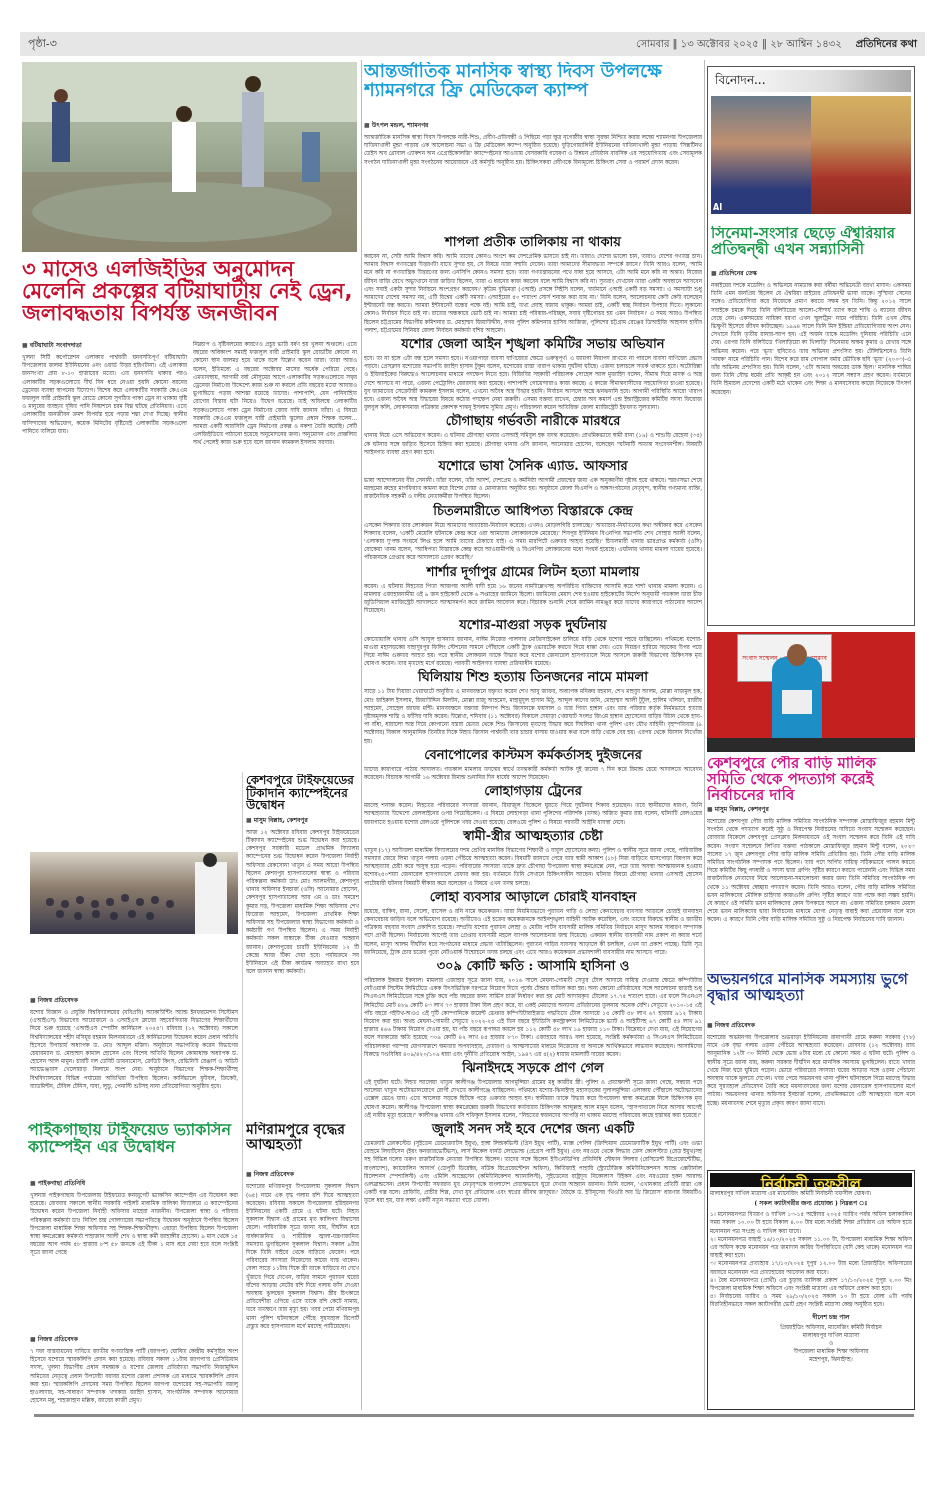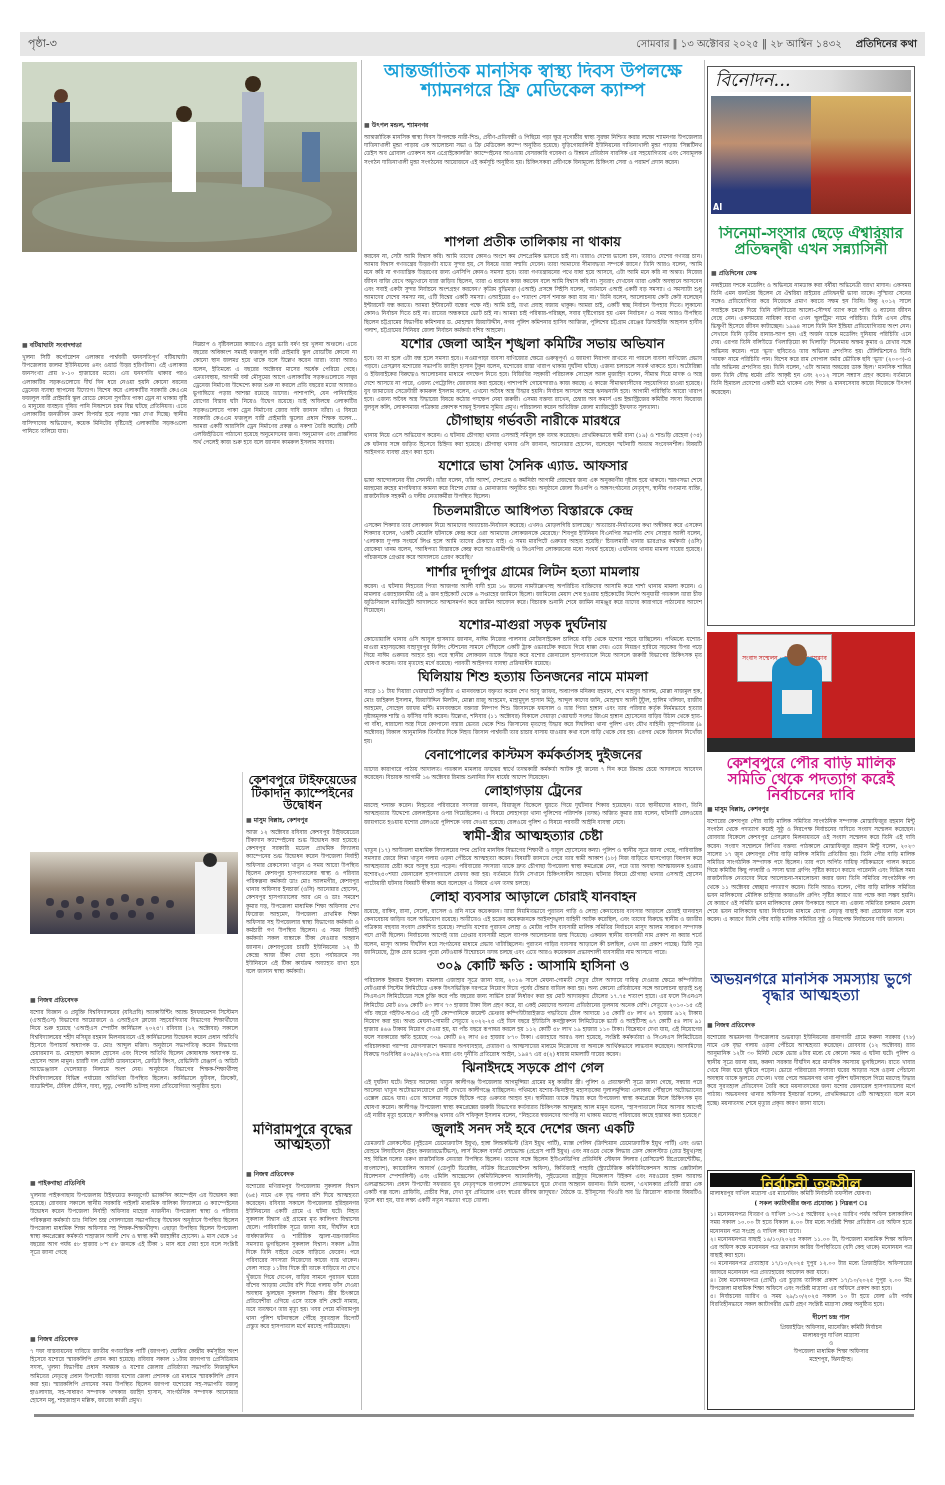--- a/index.html
+++ b/index.html
@@ -7,21 +7,21 @@
 .page{position:absolute;left:0;top:0;width:945px;height:1485px}
 .masthead{position:absolute;left:20px;top:32px;width:905px;height:24px;background:#e6e6e6;display:flex;align-items:center;justify-content:space-between;padding:0 8px}
 .mh-page{font-size:11px;color:#333}
 .mh-right{display:flex;align-items:flex-start;gap:14px}
 .mh-date{font-size:10px;color:#444}
 .mh-logo{font-family:"DejaVu Serif",serif;font-size:10px;font-weight:bold;color:#222}
 .abs{position:absolute}
 .body-text{font-size:5.6px;line-height:8.2px;color:#333;text-align:justify;overflow:hidden}
 .byline{font-size:6px;font-weight:bold;color:#222;margin:2px 0}
 .byline:before{content:"■ ";color:#555}
-.hl{font-weight:bold;text-align:center;line-height:1.05;overflow:hidden}
+.hl{font-weight:bold;line-height:1.05;overflow:hidden}
 .red{color:#c8102e}
 .blue{color:#1aa0d8}
 .green{color:#1a9a4a}
 .magenta{color:#d0168a}
 .navy{color:#1f3a8a}
 .maroon{color:#a01020}
 .sub{font-family:"DejaVu Serif",serif;font-weight:bold;font-size:13px;text-align:center;color:#111;line-height:16px;margin:2px 0}
 .photo{overflow:hidden}
 .rule{position:absolute;background:#999}
 .box{border:1px solid #555}
@@ -47,20 +47,21 @@
       <rect x="30" y="40" width="18" height="60" fill="#3a4f7a"></rect>
       <circle cx="39" cy="34" r="7" fill="#5a3a2a"></circle>
       <rect x="150" y="60" width="24" height="70" fill="#ffffff"></rect>
       <circle cx="162" cy="52" r="8" fill="#3a2a1a"></circle>
       <rect x="220" y="30" width="22" height="95" fill="#b0b8c8"></rect>
       <circle cx="231" cy="22" r="8" fill="#3a2a1a"></circle>
       <rect x="280" y="70" width="18" height="50" fill="#5a7aa0"></rect>
     </svg>
   </div>
 
+  <div class="abs hl red" style="left:22px;top:258px;width:335px;height:78px;font-size:21px;font-family:'DejaVu Sans',sans-serif">৩ মাসেও এলজিইডির অনুমোদন মেলেনি প্রকল্পের বটিয়াঘাটায় নেই ড্রেন, জলাবদ্ধতায় বিপর্যস্ত জনজীবন</div>
   <div class="abs" style="left:22px;top:338px;width:165px">
     <div class="byline">বটিয়াঘাটা সংবাদদাতা</div>
     <div class="body-text" style="height:430px">খুলনা সিটি কর্পোরেশন এলাকার পার্শ্ববর্তী ঘনবসতিপূর্ণ বটিয়াঘাটা উপজেলার জলমা ইউনিয়নের ৪নং ওয়ার্ড উত্তর হরিণটানা। এই এলাকার জনসংখ্যা প্রায় ৮-১০ হাজারের মতো। এত ঘনবসতি থাকার পরও এলাকাটির সড়কগুলোতে দীর্ঘ দিন ধরে নেওয়া হয়নি কোনো ধরনের ড্রেনেজ ব্যবস্থা স্থাপনের উদ্যোগ। বিশেষ করে এলাকাটির সরকারি কেএএম ফজলুল বারী প্রাইমারি স্কুল রোডে কোনো সুগঠিত পাকা ড্রেন না থাকায় বৃষ্টি ও মানুষের ব্যবহৃত দূষিত পানি নিষ্কাশনে চরম বিঘ্ন ঘটছে প্রতিনিয়ত। এতে এলাকাটির জনজীবন ক্রমশ বিপর্যস্ত হয়ে পড়ার শঙ্কা দেখা দিচ্ছে। স্থানীয় বাসিন্দাদের অভিযোগ, কয়েক মিনিটের বৃষ্টিতেই এলাকাটির সড়কগুলো পানিতে তলিয়ে যায়।</div>
   </div>
   <div class="abs body-text" style="left:193px;top:340px;width:164px;height:430px">নিম্নচাপ ও বৃষ্টিবলয়ের কারণেও প্রচুর ভারি বর্ষণ হয় খুলনা অঞ্চলে। এতে বছরের অধিকাংশ সময়ই ফজলুল বারী প্রাইমারি স্কুল রোডটির কোনো না কোনো স্থান জলমগ্ন হয়ে থাকে বলে উল্লেখ করেন তারা। তারা আরও বলেন, ইতিমধ্যে এ বছরের অক্টোবর মাসের অর্ধেক পেরিয়ে গেছে। এমতাবস্থায়, আগামী বর্ষা মৌসুমের আগে এলাকাটির সড়কগুলোতে সত্বর ড্রেনেজ নির্মাণের উদ্দেশ্যে কাজ শুরু না করলে প্রতি বছরের মতো আবারও ভুগান্তিতে পড়ার আশঙ্কা রয়েছে তাদের। পাশাপাশি, যেন পানিবাহিত রোগের বিস্তার ঘটা নিয়েও উদ্বেগ রয়েছে। তাই অবিলম্বে এলাকাটির সড়কগুলোতে পাকা ড্রেন নির্মাণের জোর দাবি জানান তাঁরা। এ বিষয়ে সরকারি কেএএম ফজলুল বারী প্রাইমারি স্কুলের প্রধান শিক্ষক বলেন... আমরা একটি আরসিসি ড্রেন নির্মাণের প্রকল্প ও নকশা তৈরি করেছি। সেটি এলজিইডিতে পাঠানো হয়েছে অনুমোদনের জন্য। অনুমোদন এবং প্রাক্কলিত অর্থ পেলেই কাজ শুরু হবে বলে জানান কামরুল ইসলাম সরদার।</div>
 
   <div class="abs photo" style="left:30px;top:852px;width:208px;height:82px;background:linear-gradient(180deg,#d9d4c8 0%,#8a7a6a 45%,#3a3a4a 100%)">
     <svg width="208" height="82">
       <g fill="#2a2a3a" opacity="0.8">
         <circle cx="20" cy="50" r="4"></circle>
@@ -88,20 +89,21 @@
     <div class="hl" style="font-family:'DejaVu Serif',serif;font-size:12px;color:#111;margin-bottom:3px">কেশবপুরে টাইফয়েডের টিকাদান ক্যাম্পেইনের উদ্বোধন</div>
     <div class="byline">মাসুম বিল্লাহ, কেশবপুর</div>
     <div class="body-text" style="height:320px">আজ ১২ অক্টোবর রবিবার কেশবপুর টাইফয়েডের টিকাদান ক্যাম্পেইনের শুভ উদ্বোধন করা হয়েছে। কেশবপুর সরকারি মডেল প্রাথমিক বিদ্যালয় ক্যাম্পেনের শুভ উদ্বোধন করেন উপজেলা নির্বাহী অফিসার রেকসোনা খাতুন এ সময় আরো উপস্থিত ছিলেন কেশবপুর হাসপাতালের স্বাস্থ্য ও পরিবার পরিকল্পনা কর্মকর্তা ডাঃ মোঃ আলমগীর, কেশবপুর থানার অফিসার ইনচার্জ (ওসি) আনোয়ার হোসেন, কেশবপুর হাসপাতালের আর এম ও ডাঃ সমরেশ কুমার দত্ত, উপজেলা মাধ্যমিক শিক্ষা অফিসার শেখ ফিরোজ আহমেদ, উপজেলা প্রাথমিক শিক্ষা অফিসার সহ উপজেলার স্বাস্থ্য বিভাগের কর্মকর্তা ও কর্মচারী গণ উপস্থিত ছিলেন। এ সময় নির্বাহী কর্মকর্তা সকল বাচ্চাকে টিকা নেওয়ার আহ্বান জানান। কেশবপুরের চারটি ইউনিয়নের ১২ টি কেন্দ্রে আজ টিকা দেয়া হবে। পর্যায়ক্রমে সব ইউনিয়নে এই টিকা কার্যক্রম অব্যাহত রাখা হবে বলে জানান স্বাস্থ্য কর্মকর্তা।</div>
   </div>
 
   <div class="abs" style="left:30px;top:993px;width:208px">
     <div class="byline">নিজস্ব প্রতিবেদক</div>
     <div class="body-text" style="height:120px">যশোর বিজ্ঞান ও প্রযুক্তি বিশ্ববিদ্যালয়ের (যবিপ্রবি) অ্যাকাউন্টিং অ্যান্ড ইনফরমেশন সিস্টেমস (এআইএস) বিভাগের আয়োজনে ও এআইএস ক্লাবের সহযোগিতায় বিভাগের শিক্ষার্থীদের নিয়ে শুরু হয়েছে 'এআইএস স্পোর্টস কার্নিভাল ২০২৫'। রবিবার (১২ অক্টোবর) সকালে বিশ্ববিদ্যালয়ের শহীদ মসিয়ূর রহমান মিলনায়তনে এই কার্নিভালের উদ্বোধন করেন প্রধান অতিথি হিসেবে উপাচার্য অধ্যাপক ড. মোঃ আব্দুল মজিদ। অনুষ্ঠানে সভাপতিত্ব করেন বিভাগের চেয়ারম্যান ড. মোহাম্মদ কামাল হোসেন এবং বিশেষ অতিথি ছিলেন কোষাধ্যক্ষ অধ্যাপক ড. হোসেন আল মামুন। চারটি দল ডেবিট ডায়নামোস, ক্রেডিট কিংস, রেভিনিউ রেঞ্জার্স ও অডিট অ্যাভেঞ্জারস খেলোয়াড় নিলামে অংশ নেয়। অনুষ্ঠানে বিভাগের শিক্ষক-শিক্ষার্থীসহ বিশ্ববিদ্যালয়ের বিভিন্ন পর্যায়ের অতিথিরা উপস্থিত ছিলেন। কার্নিভালে ফুটবল, ক্রিকেট, ব্যাডমিন্টন, টেবিল টেনিস, দাবা, লুডু, পেনাল্টি শুটসহ নানা প্রতিযোগিতা অনুষ্ঠিত হবে।</div>
   </div>
 
+  <div class="abs hl green" style="left:28px;top:1122px;width:212px;height:52px;font-size:16px">পাইকগাছায় টাইফয়েড ভ্যাকসিন ক্যাম্পেইন এর উদ্বোধন</div>
   <div class="abs" style="left:30px;top:1176px;width:208px">
     <div class="byline">পাইকগাছা প্রতিনিধি</div>
     <div class="body-text" style="height:98px">খুলনার পাইকগাছায় উপজেলায় টাইফয়েড কনজুগেট ভ্যাকসিন ক্যাম্পেইন এর উদ্বোধন করা হয়েছে। রোববার সকালে স্থানীয় সরকারি পাইলট মাধ্যমিক বালিকা বিদ্যালয়ে এ ক্যাম্পেইনের উদ্বোধন করেন উপজেলা নির্বাহী অফিসার মাহেরা নাজনীন। উপজেলা স্বাস্থ্য ও পরিবার পরিকল্পনা কর্মকর্তা ডাঃ নিতিশ চন্দ্র গোলদারের সভাপতিত্বে উদ্বোধন অনুষ্ঠানে উপস্থিত ছিলেন উপজেলা মাধ্যমিক শিক্ষা অফিসার সহ শিক্ষক-শিক্ষার্থীবৃন্দ। এছাড়া উপস্থিত ছিলেন উপজেলা স্বাস্থ্য কমপ্লেক্সের কর্মকর্তা শাহাজান আলী শেখ ও স্বাস্থ্য কর্মী জাহাঙ্গীর হোসেন। ৯ মাস থেকে ১৫ বছরের আগ পর্যন্ত ৫৮ হাজার ৮'শ ৫৮ জনকে এই টিকা ১ মাস ধরে দেয়া হবে বলে সংশ্লিষ্ট সূত্রে জানা গেছে</div>
   </div>
 
   <div class="abs" style="left:246px;top:1122px;width:113px">
     <div class="hl" style="font-family:'DejaVu Serif',serif;font-size:14px;color:#111;margin-bottom:18px">মণিরামপুরে বৃদ্ধের আত্মহত্যা</div>
     <div class="byline">নিজস্ব প্রতিবেদক</div>
     <div class="body-text" style="height:270px">যশোরের মণিরামপুর উপজেলায় সুকলাল বিশ্বাস (৬৫) নামে এক বৃদ্ধ গলায় রশি দিয়ে আত্মহত্যা করেছেন। রবিবার সকালে উপজেলার হরিহরনগর ইউনিয়নের একটি গ্রামে এ ঘটনা ঘটে। নিহত সুকলাল বিশ্বাস ওই গ্রামের মৃত কালিপদ বিশ্বাসের ছেলে। পারিবারিক সূত্রে জানা যায়, দীর্ঘদিন ধরে বার্ধক্যজনিত ও শারীরিক জ্বালা-যন্ত্রণাজনিত সমস্যায় ভুগছিলেন সুকলাল বিশ্বাস। সকাল ৯টার দিকে তিনি বাইরে থেকে বাড়িতে ফেরেন। পরে পরিবারের সদস্যরা নিজেদের কাজে ব্যস্ত থাকেন। বেলা সাড়ে ১১টার দিকে স্ত্রী তাকে বাড়িতে না দেখে খুঁজতে গিয়ে দেখেন, বাড়ির সামনে পুরাতন ঘরের বাঁশের আড়ায় নেটের রশি দিয়ে গলায় ফাঁস দেওয়া অবস্থায় ঝুলছেন সুকলাল বিশ্বাস। স্ত্রীর চিৎকারে প্রতিবেশীরা এগিয়ে এসে তাকে রশি কেটে নামায়, তবে ততক্ষণে তার মৃত্যু হয়। খবর পেয়ে মণিরামপুর থানা পুলিশ ঘটনাস্থলে পৌঁছে সুরতহাল রিপোর্ট প্রস্তুত করে হাসপাতাল মর্গে মরদেহ পাঠিয়েছেন।</div>
   </div>
@@ -145,21 +147,21 @@
       <div class="sub">৩০৯ কোটি ক্ষতি : আসামি হাসিনা ও</div>
       <div class="body-text" style="overflow: visible;">পরিচালক ইকরাম ইকবাল। মামলার এজাহার সূত্রে জানা যায়, ২০১৬ সালে মেঘনা-গোমতী সেতুর টোল আদায়ে দায়িত্ব দেওয়ার ক্ষেত্রে কম্পিউটার নেটওয়ার্ক সিস্টেম লিমিটেডে একক উৎসভিত্তিক দরপত্রে নিয়োগ দিতে পূর্বের টেন্ডার বাতিল করা হয়। অন্য কোনো প্রতিষ্ঠানের সঙ্গে আলোচনা ছাড়াই শুধু সিএনএস লিমিটেডের সঙ্গে চুক্তি করে পাঁচ বছরের জন্য সার্ভিস চার্জ নির্ধারণ করা হয় মোট আদায়কৃত টোলের ১৭.৭৫ শতাংশ হারে। এর ফলে সিএনএস লিমিটেড মোট ৪৮৯ কোটি ৪৩ লাখ ৭৩ হাজার টাকা বিল গ্রহণ করে, যা একই মেয়াদের অন্যান্য প্রতিষ্ঠানের তুলনায় অনেক বেশি। সেতুতে ২০১০-১৫ এই পাঁচ বছরে গইউথ-অএএ এই দুটি কোম্পানিকে জয়েন্ট ভেঞ্চার কম্পিউটারাইজড পদ্ধতিতে টোল আদায়ে ১৫ কোটি ৫৮ লাখ ৬৭ হাজার ৯১২ টাকায় নিয়োগ করা হয়। অথচ মেঘনা-গোমতী সেতুতে ২০২২-২৫ এই তিন বছরে ইউডিসি কনস্ট্রাকশন লিমিটেডকে ভ্যাট ও আইটিসহ ৬৭ কোটি ৫৪ লাখ ৯১ হাজার ৪৬৬ টাকায় নিয়োগ দেওয়া হয়, যা পাঁচ বছরে রূপান্তর করলে হয় ১১২ কোটি ৫৮ লাখ ১৯ হাজার ১১০ টাকা। বিশ্লেষণে দেখা যায়, এই নিয়োগের ফলে সরকারের ক্ষতি হয়েছে ৩০৯ কোটি ৪২ লাখ ৪৫ হাজার ৮৭০ টাকা। এজাহারে আরও বলা হয়েছে, সংশ্লিষ্ট কর্মকর্তারা ও সিএনএস লিমিটেডের পরিচালকরা পরস্পর যোগসাজশে ক্ষমতার অপব্যবহার, প্রতারণা ও আত্মসাতের মাধ্যমে নিজেদের বা অন্যকে আর্থিকভাবে লাভবান করেছেন। আসামিদের বিরুদ্ধে দণ্ডবিধির ৪০৯/৪২০/১০৯ ধারা এবং দুর্নীতি প্রতিরোধ আইন, ১৯৪৭ এর ৫(২) ধারায় মামলাটি দায়ের করেন।</div>
       <div class="sub">ঝিনাইদহে সড়কে প্রাণ গেল</div>
       <div class="body-text" style="overflow: visible;">এই দুর্ঘটনা ঘটে। নিহত আলেয়া খাতুন কালীগঞ্জ উপজেলার আগমুন্সিয়া গ্রামের মধু কাজীর স্ত্রী। পুলিশ ও প্রত্যক্ষদর্শী সূত্রে জানা গেছে, সন্ধ্যার পরে আলেয়া খাতুন অটোভ্যানযোগে রোগী দেখতে কালীগঞ্জে যাচ্ছিলেন। পথিমধ্যে যশোর-ঝিনাইদহ মহাসড়কের দুলালমুন্সিয়া এলাকায় পৌঁছালে অটোভ্যানের এক্সেল ভেঙে যায়। এতে আলেয়া সড়কে ছিটকে পড়ে গুরুতর আহত হন। স্থানীয়রা তাকে উদ্ধার করে উপজেলা স্বাস্থ্য কমপ্লেক্সে নিলে চিকিৎসক মৃত ঘোষণা করেন। কালীগঞ্জ উপজেলা স্বাস্থ্য কমপ্লেক্সের জরুরি বিভাগের কর্তব্যরত চিকিৎসক আব্দুল্লাহ আল মামুন বলেন, "হাসপাতালে নিয়ে আসার আগেই ওই নারীর মৃত্যু হয়েছে।" কালীগঞ্জ থানার ওসি শফিকুল ইসলাম বলেন, "নিহতের স্বজনদের আপত্তি না থাকায় মরদেহ পরিবারের কাছে হস্তান্তর করা হয়েছে।"</div>
       <div class="sub">জুলাই সনদ সই হবে দেশের জন্য একটি</div>
       <div class="body-text" style="overflow: visible;">ডেমক্র্যাট ক্রোকস্টেড (সুইডেন ডেমোক্র্যাটস ইয়ুথ), হান্না লিন্ডকভিস্ট (গ্রিন ইয়ুথ পার্টি), ম্যাক্স পেলিন (ক্রিশ্চিয়ান ডেমোক্র্যাটিক ইয়ুথ পার্টি) এবং গুভা রোহমে লিবার্টসেন (ইয়ং কনজারভেটিভস), লার্স মিকেল বার্নর্ড লোভোল্ড (প্রগ্রেস পার্টি ইয়ুথ) এবং নরওয়ে থেকে লিভার ক্রেস কোলস্টাড (রেড ইয়ুথ)সহ সহ বিভিন্ন দলের তরুণ রাজনৈতিক নেতারা উপস্থিত ছিলেন। তাদের সঙ্গে ছিলেন ইউএনডিপির প্রতিনিধি স্টেফান লিলার (রেসিডেন্ট রিপ্রেজেন্টেটিভ, বাংলাদেশ), ক্যারোলিন আবার্গ (ডেপুটি ডিরেক্টর, নর্ডিক রিপ্রেজেন্টেশন অফিস), কির্তিজাই পাহারি (স্ট্র্যাটেজিক কমিউনিকেশনস অ্যান্ড এক্সটার্নাল রিলেশনস স্পেশালিস্ট) এবং এমিলি আন্দ্রেসেন (কমিউনিকেশন অ্যানালিস্ট), সুইডেনের রাষ্ট্রদূত নিকোলাস উইকস এবং নরওয়ের হকন আরাল্ড গুলব্রান্ডসেন। প্রধান উপদেষ্টা সফররত যুব নেতৃবৃন্দকে বাংলাদেশ প্রত্যক্ষভাবে ঘুরে দেখার আহ্বান জানান। তিনি বলেন, 'এখানকার প্রতিটি রাস্তা এক একটি গল্প বলে। গ্রাফিতি, প্রাচীর শিল্প, দেখা যুব প্রতিরোধ এবং স্বপ্নের জীবন্ত জাদুঘর।' বৈঠকে ড. ইউনূসের 'থিওরি অব থ্রি জিরোস' ধারণার বিষয়টিও তুলে ধরা হয়, যার লক্ষ্য একটি নতুন সভ্যতা গড়ে তোলা।</div>
     </div>
 
   <div class="abs box" style="left:707px;top:66px;width:208px;height:560px;padding:3px">
     <div style="height:22px;background:linear-gradient(90deg,#fff 0%,#ddd 60%,#aaa 100%);display:flex;align-items:center;padding-left:4px">
-      <span style="font-family:'DejaVu Serif',serif;font-size:18px;font-style:italic;color:#111">বিনোদন...</span>
+      <span style="font-family:'DejaVu Serif',serif;font-size:12px;color:#111">বিনোদন...</span>
     </div>
     <div class="photo" style="margin-top:4px;height:118px;display:flex;position:relative">
       <div style="width:50%;background:linear-gradient(180deg,#6b7a8a 0%,#c09070 40%,#2a3a7a 80%)"></div>
       <div style="width:50%;background:linear-gradient(180deg,#d6b062 0%,#c4955a 35%,#a8342a 70%,#8a2a20 100%)"></div>
       <span style="position:absolute;left:2px;bottom:2px;font-size:8px;color:#fff;font-weight:bold">AI</span>
     </div>
     <div class="hl green" style="font-size:15px;margin-top:12px;height:40px">সিনেমা-সংসার ছেড়ে ঐশ্বরিয়ার প্রতিদ্বন্দ্বী এখন সন্ন্যাসিনী</div>
     <div class="byline">প্রতিদিনের ডেস্ক</div>
     <div class="body-text" style="height:330px">নব্বইয়ের দশকে মডেলিং ও অভিনয়ে নামডাক করা বর্ষীয়া অভিনেত্রী বরখা মাদান। একসময় তিনি এমন জনপ্রিয় ছিলেন যে ঐশ্বরিয়া রাইয়ের প্রতিদ্বন্দ্বী ভাবা তাকে। সুস্মিতা সেনের সঙ্গেও প্রতিযোগিতা করে নিজেকে প্রমাণ করতে সক্ষম হন তিনি। কিন্তু ২০১২ সালে সবাইকে চমকে দিয়ে তিনি বলিউডের আলো-সৌন্দর্য ত্যাগ করে শান্তি ও ধ্যানের জীবন বেছে নেন। একসময়ের নায়িকা বরখা এখন 'ছুলট্রিম' নামে পরিচিত। তিনি এখন বৌদ্ধ ভিক্ষুণী হিসেবে জীবন কাটাচ্ছেন। ১৯৯৪ সালে তিনি মিস ইন্ডিয়া প্রতিযোগিতায় অংশ নেন। সেখানে তিনি তৃতীয় রানার-আপ হন। এই অর্জন তাকে মডেলিং দুনিয়ায় পরিচিতি এনে দেয়। এরপর তিনি বলিউডে 'খিলাড়িয়ো কা খিলাড়ি' সিনেমায় অক্ষয় কুমার ও রেখার সঙ্গে অভিনয় করেন। পরে 'ভূত' ছবিতেও তার অভিনয় প্রশংসিত হয়। টেলিভিশনেও তিনি 'নায়ক' নামে পরিচিতি পান। বিশেষ করে রাম গোপাল বর্মার ভৌতিক ছবি 'ভূত' (২০০৩)-এ তাঁর অভিনয় প্রশংসিত হয়। তিনি বলেন, 'এটা আমার অন্তরের ডাক ছিল।' মানসিক শান্তির জন্য তিনি বৌদ্ধ ধর্মের প্রতি আকৃষ্ট হন এবং ২০১২ সালে সন্ন্যাস গ্রহণ করেন। বর্তমানে তিনি হিমাচল প্রদেশের একটি মঠে থাকেন এবং শিক্ষা ও মানবসেবার কাজে নিজেকে উৎসর্গ করেছেন।</div>
   </div>

